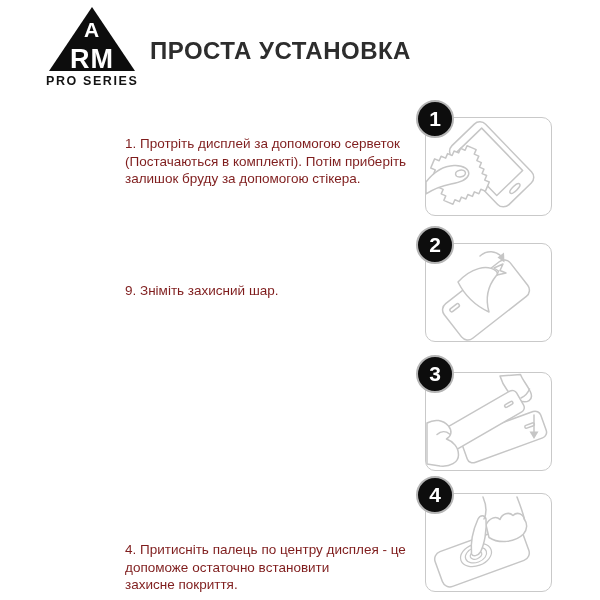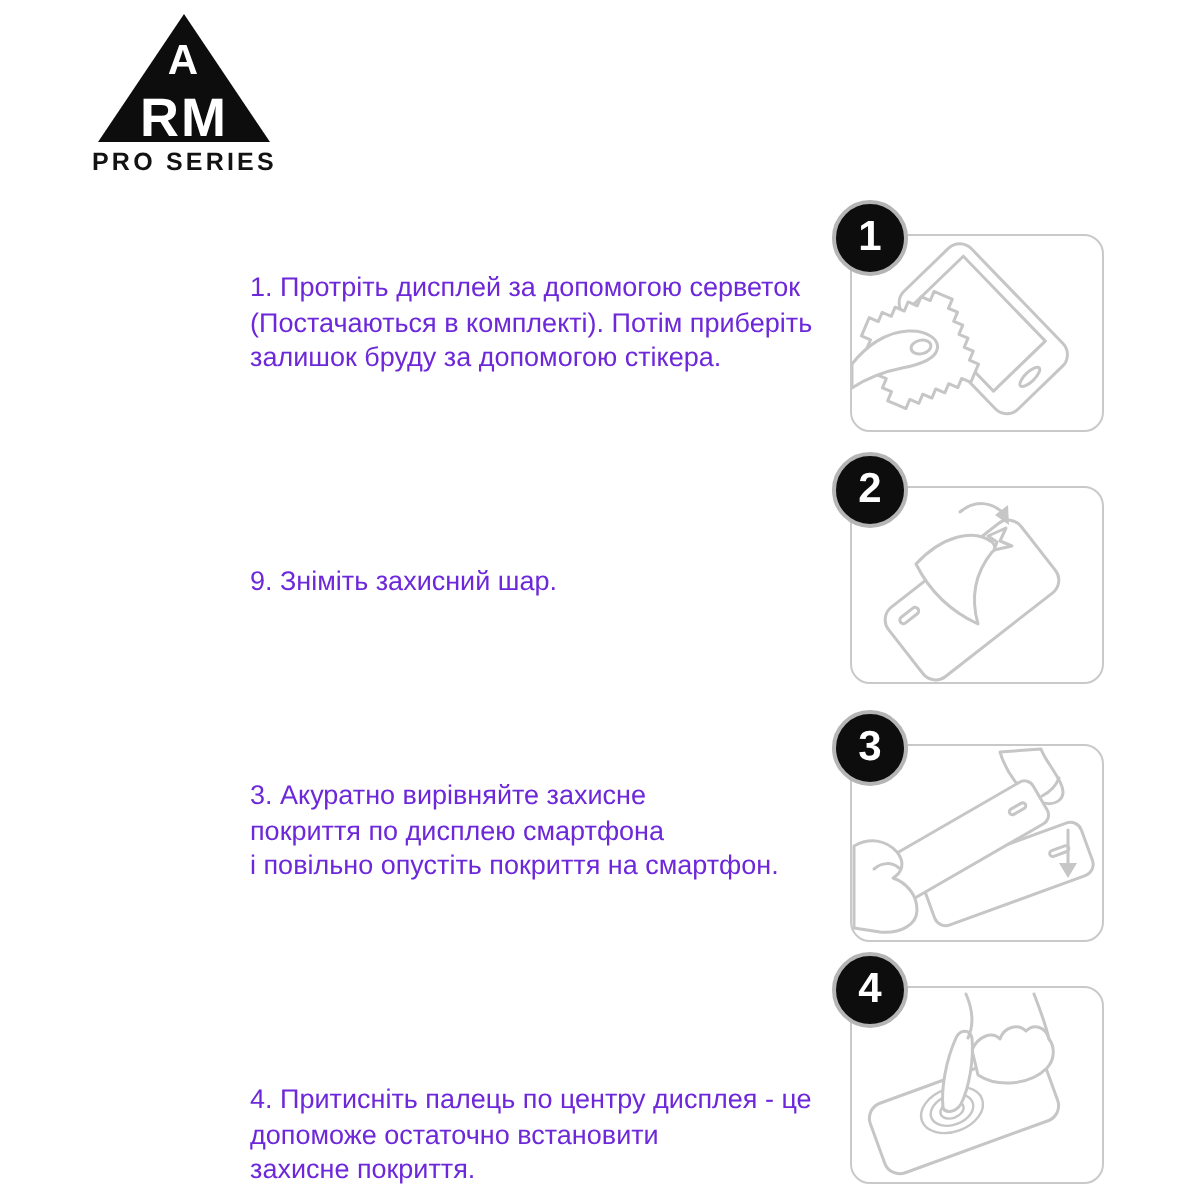--- a/index.html
+++ b/index.html
@@ -17,21 +17,21 @@
 
   
   .title {
     position:absolute; left:150px; top:39px; margin:0;
     font-size:24px; line-height:24px; font-weight:bold; letter-spacing:0.5px; color:#2d2d2d;
   }
 
   
   .step-text {
     position:absolute; left:125px; width:312px; margin:0;
-    font-size:13.5px; line-height:17.5px; color:#6d28d9; white-space:pre-line;
+    font-size:13.5px; line-height:17.5px; color:#7f1d1d; white-space:pre-line;
   }
 
   
   .frame {
     position:absolute; left:425px; width:125px; height:97px;
     border:1.5px solid #c9c9c9; border-radius:10px; background:#ffffff;
   }
   .badge {
     position:absolute; left:-10px; top:-18px; width:38px; height:38px; box-sizing:border-box;
     border-radius:50%; background:#0d0d0d; border:2px solid #b5b5b5;
@@ -53,28 +53,26 @@
 
   <div class="logo">
     <svg width="88" height="66" viewBox="0 0 88 66">
       <polygon points="44,1 87,65 1,65" fill="#0d0d0d"></polygon>
       <text x="44" y="31" class="logo-a">A</text>
       <text x="44" y="62" class="logo-rm">RM</text>
     </svg>
     <div class="logo-sub">PRO SERIES</div>
   </div>
 
+  <h1 class="title">ПРОСТА УСТАНОВКА</h1>
 
   <p class="step-text" style="top:135px">1. Протріть дисплей за допомогою серветок
 (Постачаються в комплекті). Потім приберіть
 залишок бруду за допомогою стікера.</p>
   <p class="step-text" style="top:282px">9. Зніміть захисний шар.</p>
-  <p class="step-text" style="top:389px">3. Акуратно вирівняйте захисне
-покриття по дисплею смартфона
-і повільно опустіть покриття на смартфон.</p>
   <p class="step-text" style="top:541px">4. Притисніть палець по центру дисплея - це
 допоможе остаточно встановити
 захисне покриття.</p>
 
   <div class="frame" style="top:117px">
     <svg class="art" viewBox="0 0 125 97">
       <g transform="rotate(-44 66 46)">
         <rect class="fill" x="42" y="5" width="47" height="82" rx="8"></rect>
         <rect class="fill" x="47.5" y="13" width="36" height="59"></rect>
         <ellipse cx="65.5" cy="79.5" rx="6.5" ry="2.4"></ellipse>

